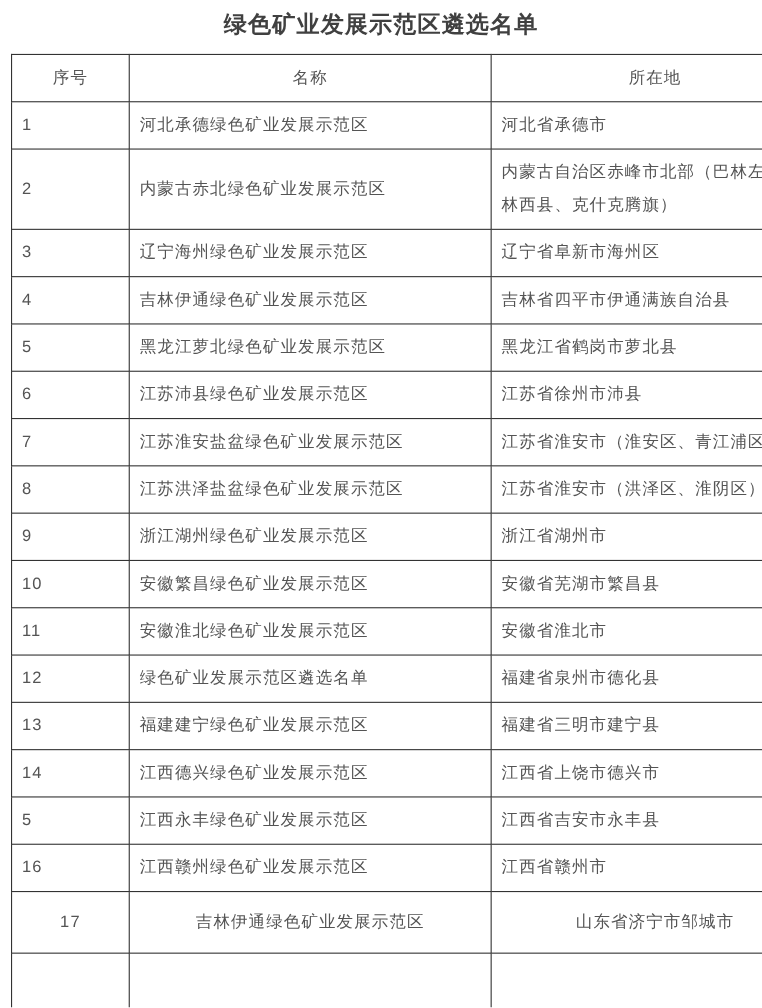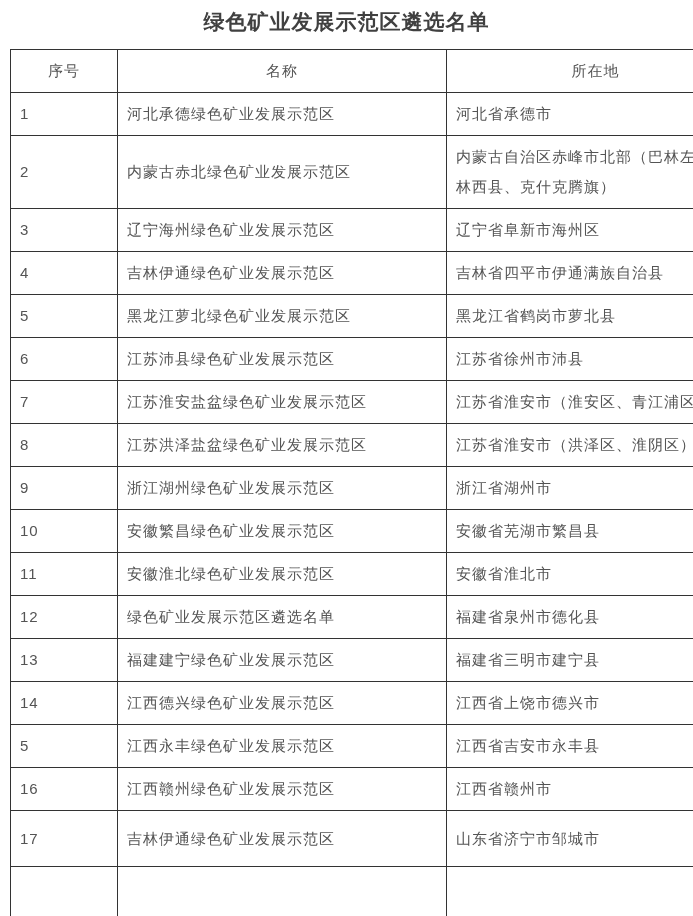--- a/index.html
+++ b/index.html
@@ -46,21 +46,21 @@
     text-align: left;
     vertical-align: middle;
     word-break: break-all;
     overflow-wrap: break-word;
   }
   .col-no       { width: 88px; }
   .col-name     { width: 310px; }
   .col-location { width: 279px; }
   .list-table thead th { vertical-align: top; height: 30px; text-align: center; }
   
-  .list-table tbody tr:nth-child(17) td { height: 43px; }
+  .list-table tbody tr:nth-child(17) td { height: 43px; text-align: center; }
   
   .list-table tbody tr.clipped-row td { height: 40px; }
 </style>
 </head>
 <body>
 
 <div class="page">
 
   <h1 class="title">绿色矿业发展示范区遴选名单</h1>
 

